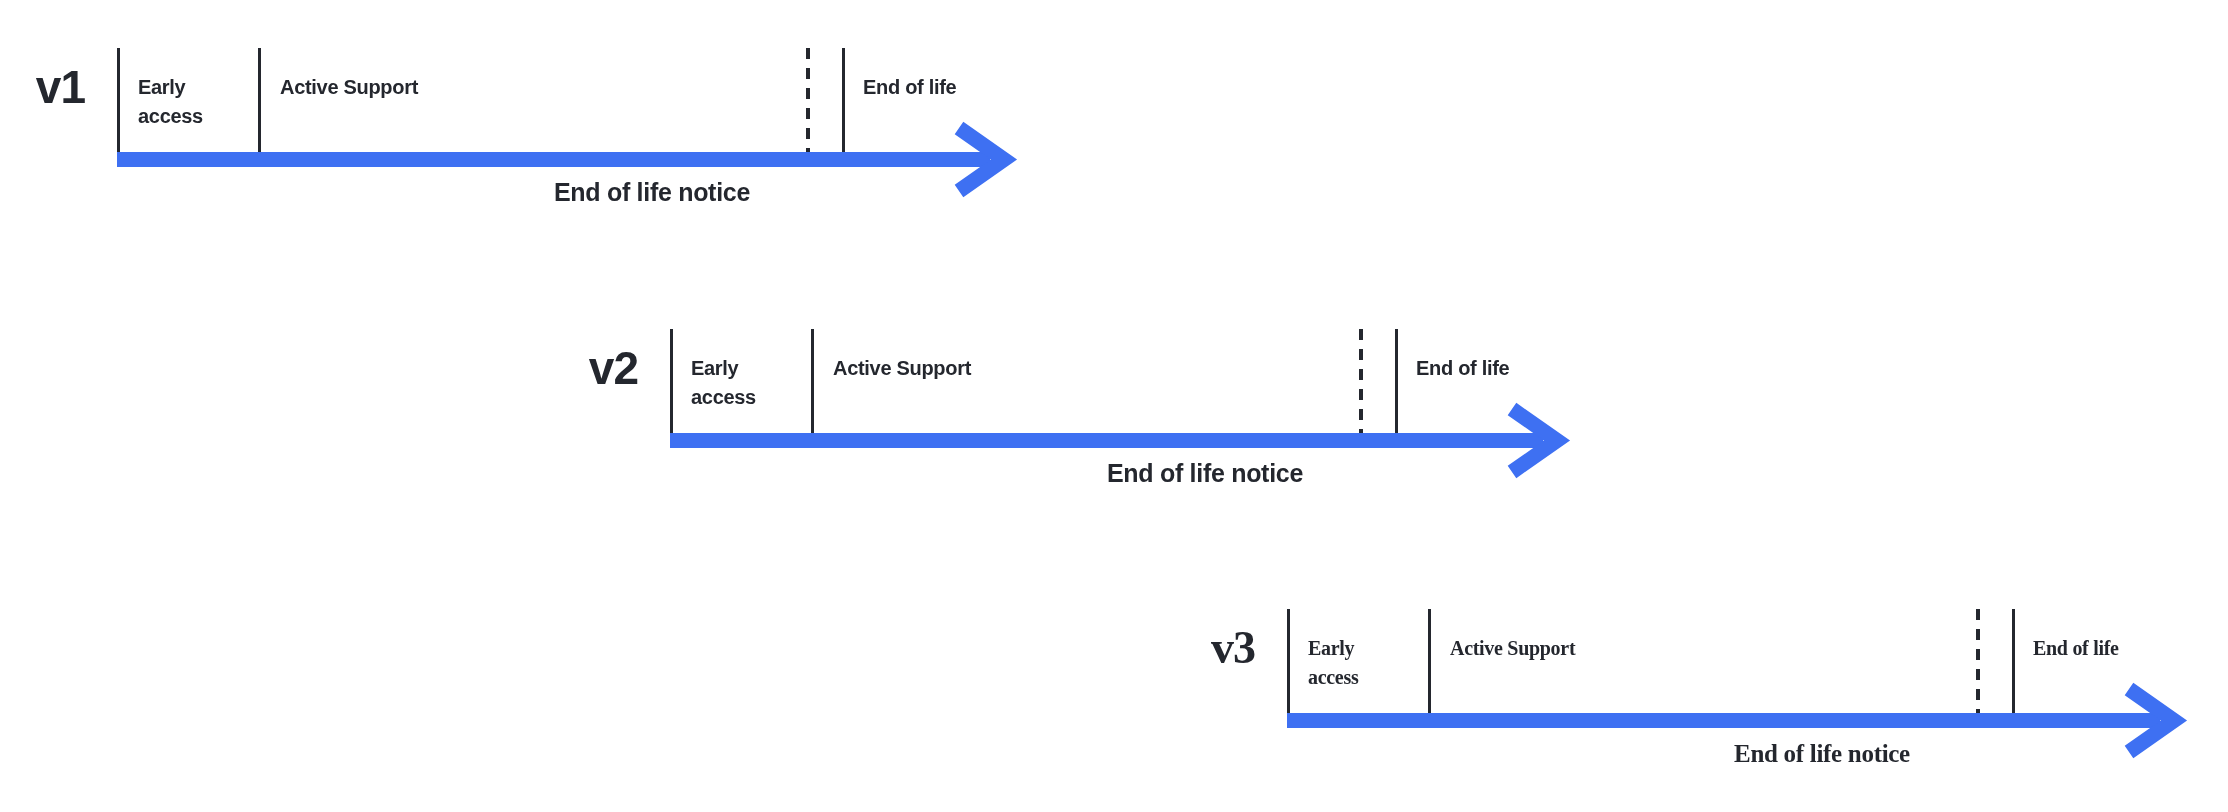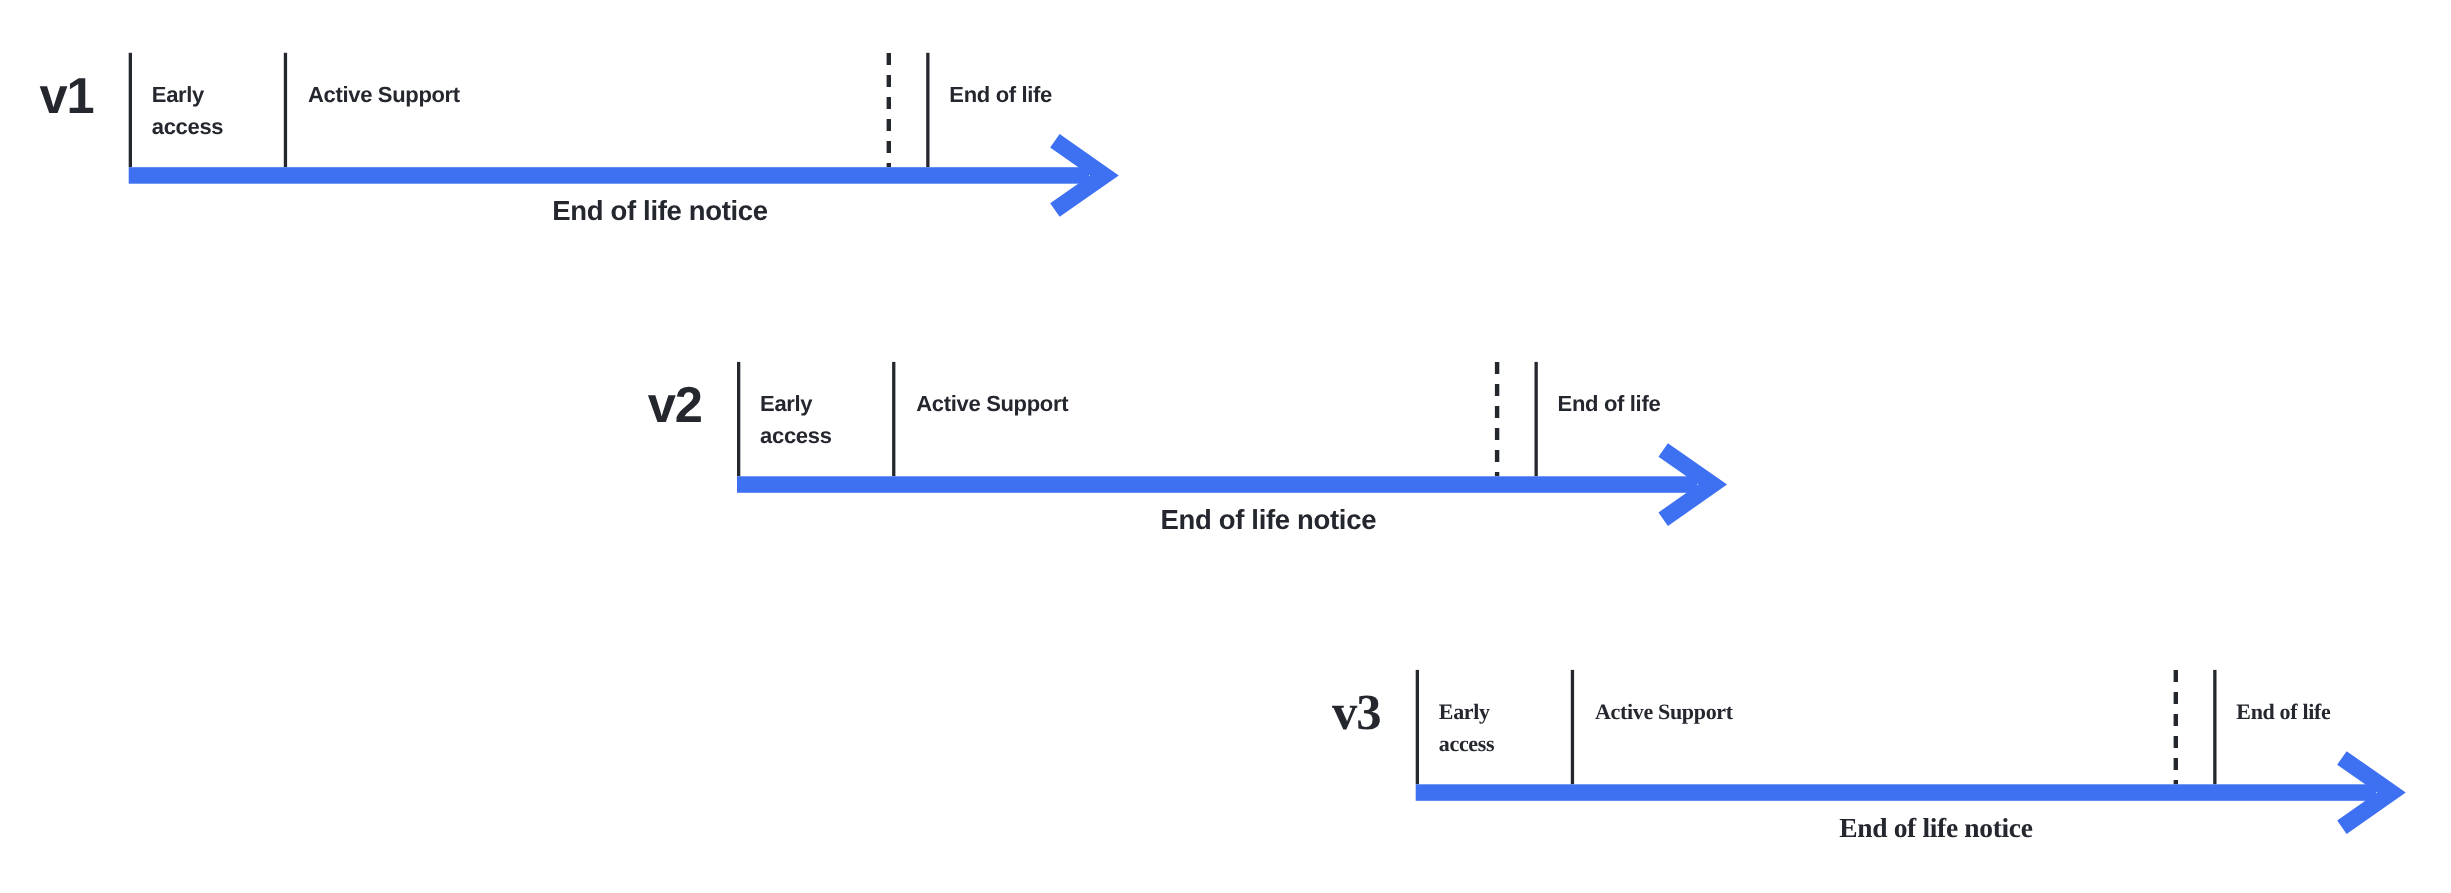--- a/index.html
+++ b/index.html
@@ -69,21 +69,21 @@
   .arrowhead path{
     fill:none;
     stroke:var(--accent);
     stroke-width:15;
     stroke-linecap:butt;
     stroke-linejoin:miter;
   }
   .notice-label{
     position:absolute;
     top:130px;left:385px;width:300px;
-    text-align:left;
+    text-align:center;
     font-size:25px;font-weight:700;line-height:29px;
     letter-spacing:-0.3px;
     color:var(--ink);
     white-space:nowrap;
   }
 </style>
 </head>
 <body style="background: rgb(255, 255, 255);">
 
 <div class="canvas">

